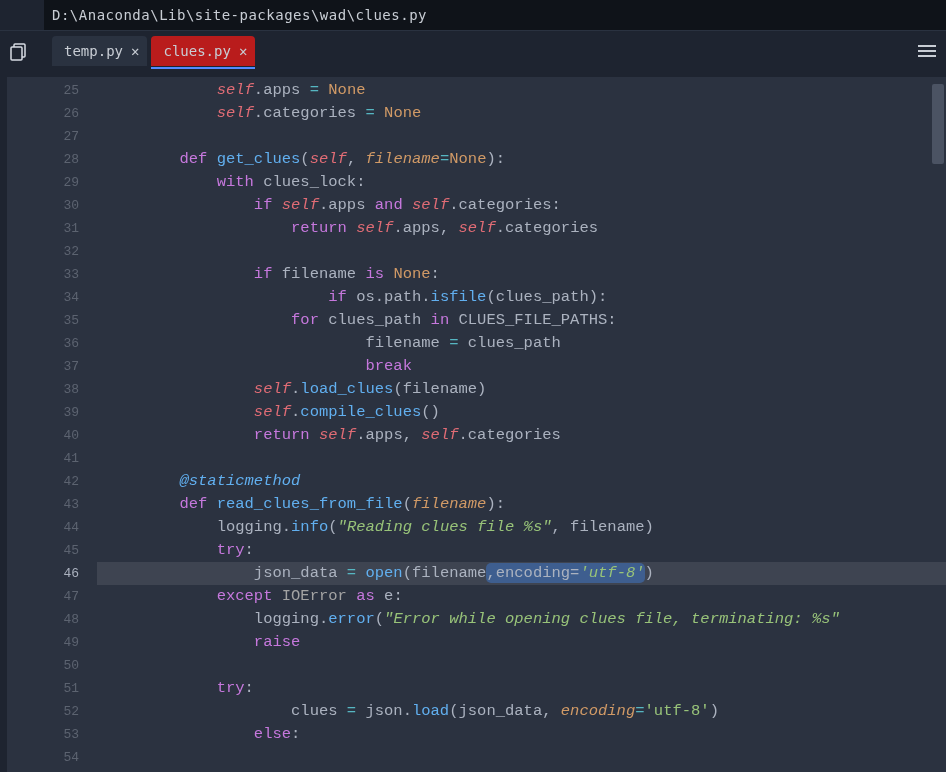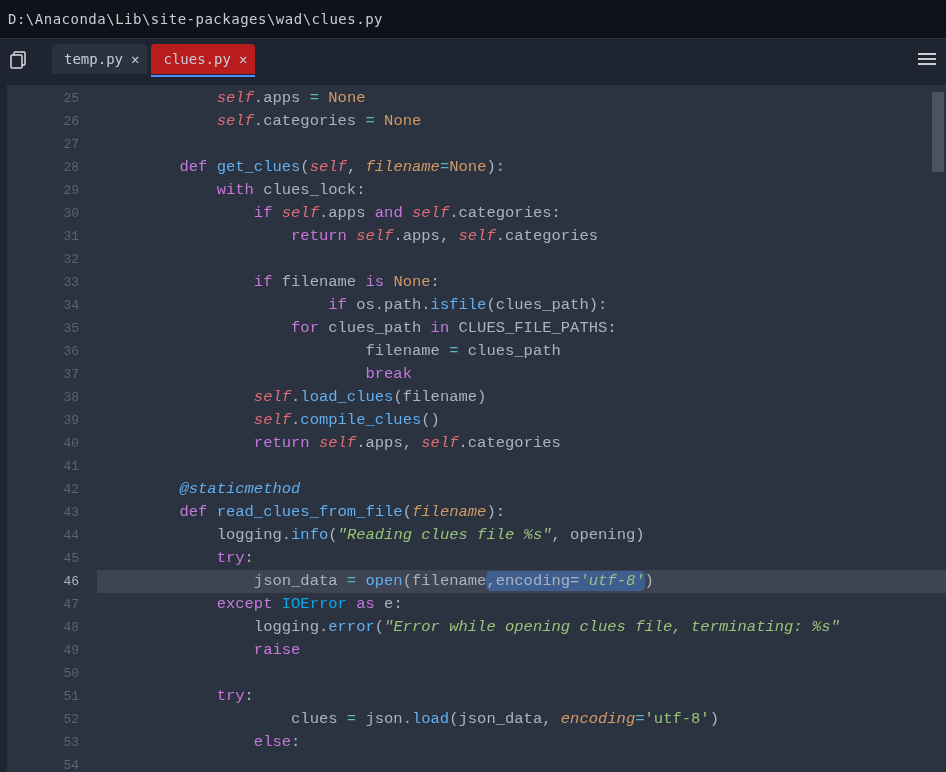--- a/index.html
+++ b/index.html
@@ -5,26 +5,27 @@
 * { margin: 0; padding: 0; box-sizing: border-box; }
 body {
   width: 946px;
   height: 772px;
   background: #1e2430;
   font-family: Consolas, 'Courier New', monospace;
   color: #abb2bf;
   overflow: hidden;
 }
 .titlebar {
-  height: 38px;
+  height: 30px;
   background: #0f1319;
   display: flex;
   align-items: center;
   padding: 0 8px;
   font-size: 14px;
+  margin-left: 44px;
 }
 .titlebar-path {
   color: #c8cdd4;
   font-family: SimSun, 'MS Gothic', monospace;
   letter-spacing: 0.5px;
 }
 .toolbar {
   height: 40px;
   background: #1e2430;
   border-top: 1px solid #2a3240;
@@ -149,21 +150,21 @@
 .kw { color: #c678dd; }
 .fn { color: #61afef; }
 .self { color: #e06c75; font-style: italic; }
 .const { color: #d19a66; }
 .str { color: #98c379; }
 .str-i { color: #98c379; font-style: italic; }
 .op { color: #56b6c2; }
 .param { color: #d19a66; font-style: italic; }
 .white { color: #abb2bf; }
 .deco { color: #61afef; font-style: italic; }
-.cls { color: #0ea5e9; }
+.cls { color: #a3a3a3; }
 .selection { background: #3e5e8f; border-radius: 5px; padding: 1px 0; }
 </style>
 </head>
 <body>
 
 <div class="titlebar">
   <span class="titlebar-path">D:\Anaconda\Lib\site-packages\wad\clues.py</span>
 </div>
 
 <div class="toolbar">
@@ -236,21 +237,21 @@
     <div class="code-line"><span class="white">                        </span><span class="kw">if</span><span> </span><span class="white">os.path.</span><span class="fn">isfile</span><span class="white">(clues_path):</span></div>
     <div class="code-line"><span class="white">                    </span><span class="kw">for</span><span> </span><span class="white">clues_path </span><span class="kw">in</span><span> </span><span class="white">CLUES_FILE_PATHS</span><span class="white">:</span></div>
     <div class="code-line"><span class="white">                            </span><span class="white">filename </span><span class="op">=</span><span class="white"> clues_path</span></div>
     <div class="code-line"><span class="white">                            </span><span class="kw">break</span></div>
     <div class="code-line"><span class="white">                </span><span class="self">self</span><span class="white">.</span><span class="fn">load_clues</span><span class="white">(filename)</span></div>
     <div class="code-line"><span class="white">                </span><span class="self">self</span><span class="white">.</span><span class="fn">compile_clues</span><span class="white">()</span></div>
     <div class="code-line"><span class="white">                </span><span class="kw">return</span><span> </span><span class="self">self</span><span class="white">.apps, </span><span class="self">self</span><span class="white">.categories</span></div>
     <div class="code-line"></div>
     <div class="code-line"><span class="white">        </span><span class="deco">@staticmethod</span></div>
     <div class="code-line"><span class="white">        </span><span class="kw">def</span><span> </span><span class="fn">read_clues_from_file</span><span class="white">(</span><span class="param">filename</span><span class="white">):</span></div>
-    <div class="code-line"><span class="white">            </span><span class="white">logging.</span><span class="fn">info</span><span class="white">(</span><span class="str-i">"Reading clues file %s"</span><span class="white">, opening)</span></div>
+    <div class="code-line"><span class="white">            </span><span class="white">logging.</span><span class="fn">info</span><span class="white">(</span><span class="str-i">"Reading clues file %s"</span><span class="white">, filename)</span></div>
     <div class="code-line"><span class="white">            </span><span class="kw">try</span><span class="white">:</span></div>
     <div class="code-line highlighted"><span class="white">                </span><span class="white">json_data </span><span class="op">=</span><span> </span><span class="fn">open</span><span class="white">(filename</span><span class="selection"><span class="white">,encoding=</span><span class="str-i">'utf-8'</span></span><span class="white">)</span></div>
     <div class="code-line"><span class="white">            </span><span class="kw">except</span><span> </span><span class="cls">IOError</span><span> </span><span class="kw">as</span><span> </span><span class="white">e:</span></div>
     <div class="code-line"><span class="white">                </span><span class="white">logging.</span><span class="fn">error</span><span class="white">(</span><span class="str-i">"Error while opening clues file, terminating: %s"</span></div>
     <div class="code-line"><span class="white">                </span><span class="kw">raise</span></div>
     <div class="code-line"></div>
     <div class="code-line"><span class="white">            </span><span class="kw">try</span><span class="white">:</span></div>
     <div class="code-line"><span class="white">                    </span><span class="white">clues </span><span class="op">=</span><span class="white"> json.</span><span class="fn">load</span><span class="white">(json_data, </span><span class="param">encoding</span><span class="op">=</span><span class="str">'utf-8'</span><span class="white">)</span></div>
     <div class="code-line"><span class="white">                </span><span class="kw">else</span><span class="white">:</span></div>
   </div>

